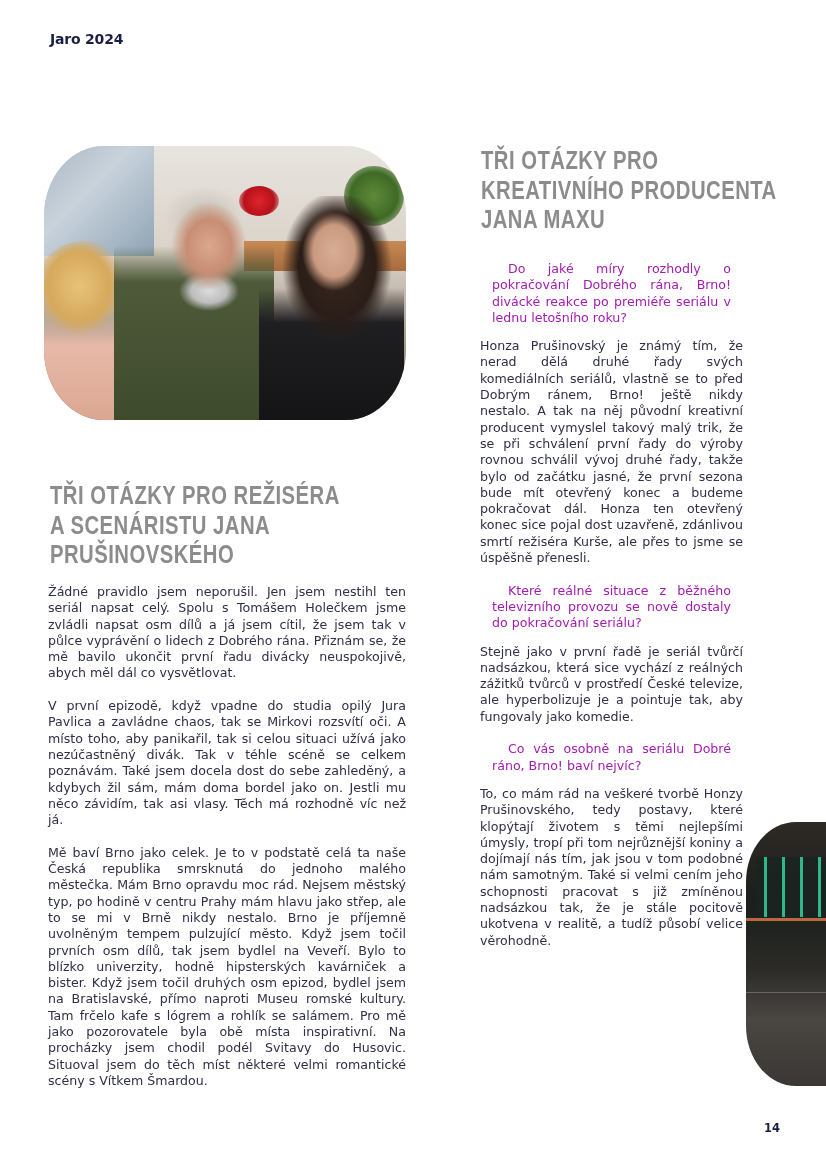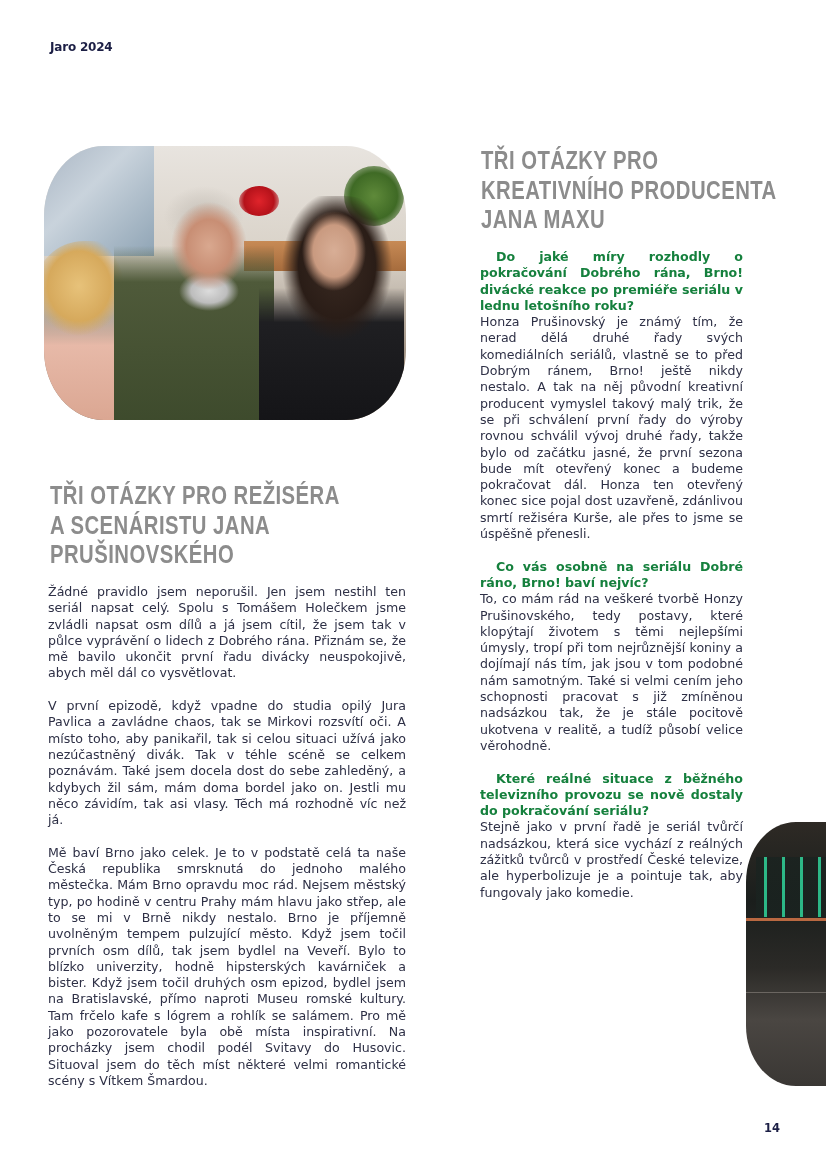--- a/index.html
+++ b/index.html
@@ -1,21 +1,21 @@
 <!DOCTYPE html>
 <html><head>
 <meta charset="utf-8">
 <style>
   html, body { margin: 0; padding: 0; }
   body {
     width: 826px; height: 1168px; background: #ffffff; position: relative; overflow: hidden;
     font-family: "DejaVu Sans", "Liberation Sans", sans-serif; color: #2b2d44;
   }
   .issue-label {
-    position: absolute; left: 50px; top: 40px; font-size: 12px; font-weight: bold;
+    position: absolute; left: 50px; top: 31px; font-size: 14px; font-weight: bold;
     color: #1c1f45; letter-spacing: -0.2px;
   }
   .page-number {
     position: absolute; left: 764px; top: 1121px; font-size: 11.5px; color: #1c1f45; font-weight: bold;
   }
   
   .photo-main {
     position: absolute; left: 44px; top: 146px; width: 362px; height: 274px;
     border-radius: 60px / 70px; overflow: hidden;
     background:
@@ -83,21 +83,21 @@
   }
   .heading-right { left: 481px; top: 146px; }
   .heading-left { left: 50px; top: 481px; }
   .heading-line { display: block; }
   
   .column { position: absolute; font-size: 12.6px; line-height: 16.3px; color: #2e3046; }
   .col-left { left: 48px; top: 584px; width: 358px; }
   .col-right { left: 480px; top: 249px; width: 263px; }
   .qa { margin: 0 0 16.3px 0; }
   .question {
-    margin: 0; font-weight: bold; color: #15803d; text-align: justify; text-indent: 16px;
+    margin: 12px; font-weight: normal; color: #a21caf; text-align: justify; text-indent: 16px;
   }
   .answer { margin: 0; text-align: justify; hyphens: manual; }
 </style>
 </head>
 <body>
 
 <div class="issue-label">Jaro 2024</div>
 
 <div class="photo-main" title="photo-three-people-discussion">
   <div class="wall-art"></div>
@@ -114,26 +114,26 @@
   <span class="heading-line">KREATIVNÍHO PRODUCENTA</span>
   <span class="heading-line">JANA MAXU</span>
 </h2>
 
 <div class="column col-right">
   <div class="qa">
     <p class="question">Do jaké míry rozhodly o pokračování Dobrého rána, Brno! divácké reakce po premiéře seriálu v lednu letošního roku?</p>
     <p class="answer">Honza Prušinovský je známý tím, že nerad dělá druhé řady svých komediálních seriálů, vlastně se to před Dobrým ránem, Brno! ješ­tě nikdy nestalo. A tak na něj původní krea­tivní producent vymyslel takový malý trik, že se při schválení první řady do výroby rovnou schválil vývoj druhé řady, takže bylo od za­čátku jasné, že první sezona bude mít otevře­ný konec a budeme pokračovat dál. Honza ten otevřený konec sice pojal dost uzavřeně, zdánlivou smrtí režiséra Kurše, ale přes to jsme se úspěšně přenesli.</p>
   </div>
   <div class="qa">
+    <p class="question">Které reálné situace z běžného televiz­ního provozu se nově dostaly do pokra­čování seriálu?</p>
+    <p class="answer">Stejně jako v první řadě je seriál tvůrčí nad­sázkou, která sice vychází z reálných zážitků tvůrců v prostředí České televize, ale hyper­bolizuje je a pointuje tak, aby fungovaly jako komedie.</p>
+  </div>
+  <div class="qa">
     <p class="question">Co vás osobně na seriálu Dobré ráno, Brno! baví nejvíc?</p>
     <p class="answer">To, co mám rád na veškeré tvorbě Honzy Prušinovského, tedy postavy, které klopýta­jí životem s těmi nejlepšími úmysly, tropí při tom nejrůznější koniny a dojímají nás tím, jak jsou v tom podobné nám samotným. Také si velmi cením jeho schopnosti pracovat s již zmíněnou nadsázkou tak, že je stále pocitově ukotvena v realitě, a tudíž působí velice vě­rohodně.</p>
-  </div>
-  <div class="qa">
-    <p class="question">Které reálné situace z běžného televiz­ního provozu se nově dostaly do pokra­čování seriálu?</p>
-    <p class="answer">Stejně jako v první řadě je seriál tvůrčí nad­sázkou, která sice vychází z reálných zážitků tvůrců v prostředí České televize, ale hyper­bolizuje je a pointuje tak, aby fungovaly jako komedie.</p>
   </div>
 </div>
 
 <h2 class="section-heading heading-left">
   <span class="heading-line">TŘI OTÁZKY PRO REŽISÉRA</span>
   <span class="heading-line">A SCENÁRISTU JANA</span>
   <span class="heading-line">PRUŠINOVSKÉHO</span>
 </h2>
 
 <div class="column col-left">

